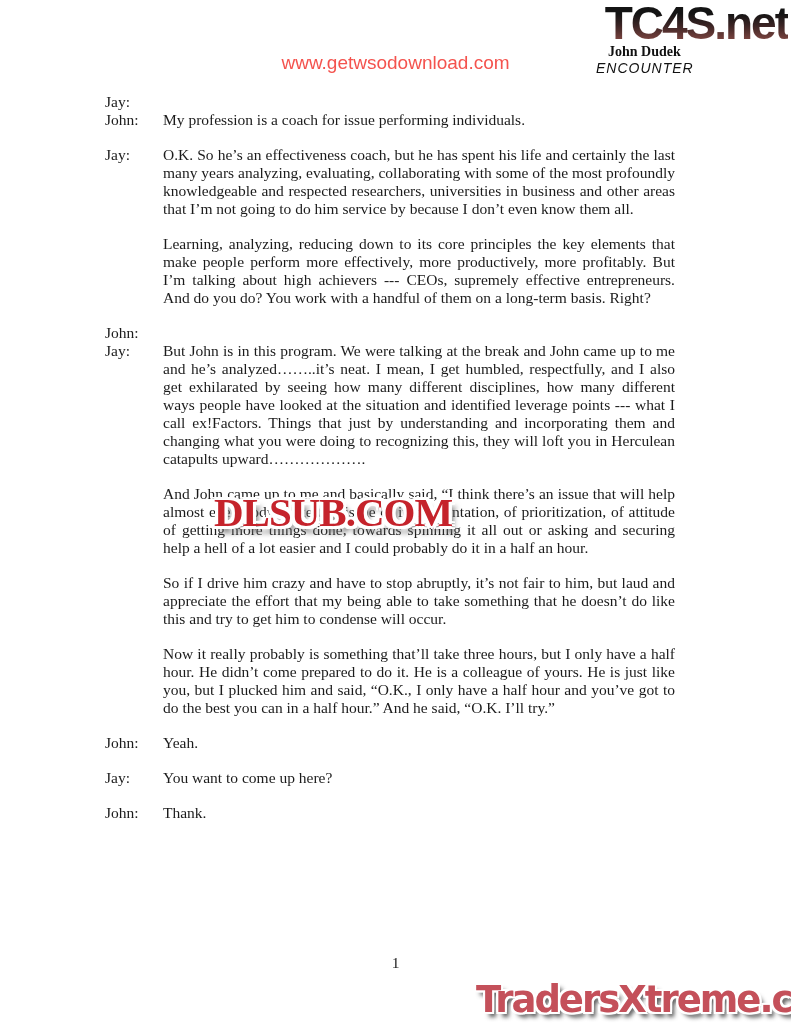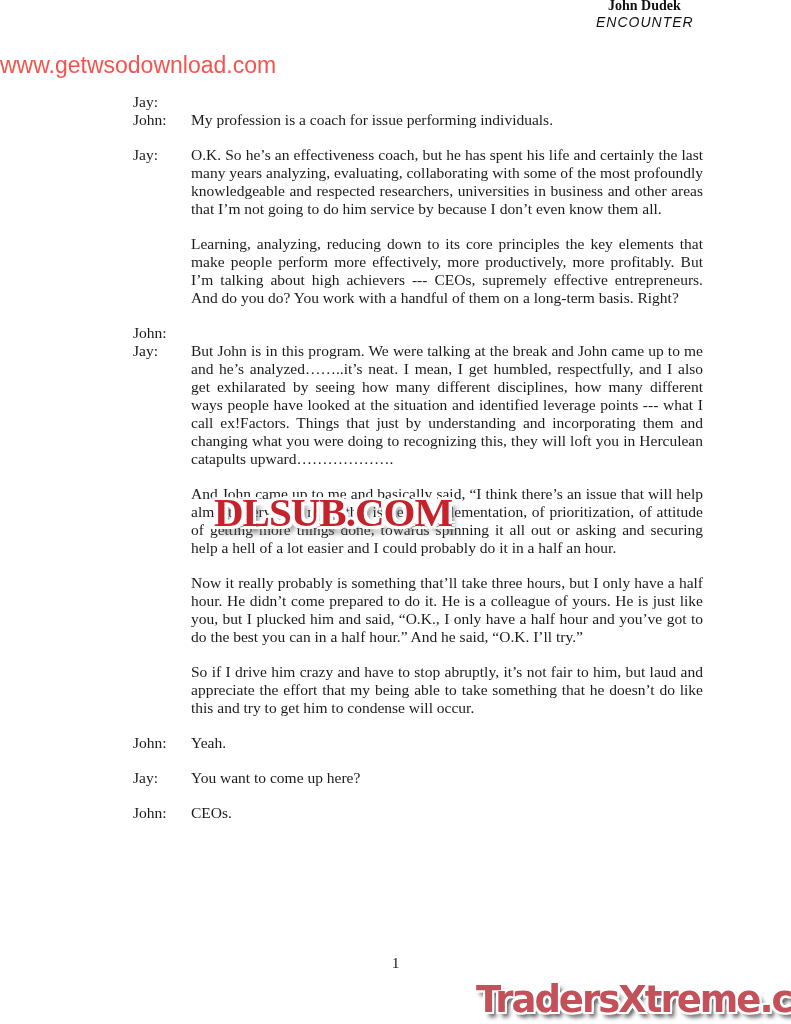--- a/index.html
+++ b/index.html
@@ -2,43 +2,43 @@
 <html><head>
 <meta charset="utf-8">
 <style>
   html,body{margin:0;padding:0;background:#ffffff;}
   .page{
     position:relative;width:791px;height:1024px;background:#ffffff;overflow:hidden;
     font-family:"Liberation Serif", serif;color:#1b1b1b;
   }
   
   .url-wm{
-    position:absolute;top:52px;left:0;right:0;
-    font-family:"Liberation Sans", sans-serif;font-size:23px;font-weight:400;
+    position:absolute;top:52px;left:0;right:0;text-align:center;
+    font-family:"Liberation Sans", sans-serif;font-size:19px;font-weight:400;
     color:#f4534e;letter-spacing:0px;
   }
   .logo-block{position:absolute;top:0px;right:3px;width:192px;}
   .logo-text{
     font-family:"Liberation Sans", sans-serif;font-weight:bold;font-size:46px;
     line-height:46px;letter-spacing:-2px;text-align:right;white-space:nowrap;
     background:linear-gradient(#141414 30%, #3a2424 55%, #96514b 100%);
     -webkit-background-clip:text;background-clip:text;
     color:transparent;-webkit-text-fill-color:transparent;
   }
   .logo-sub1{
     font-family:"Liberation Serif", serif;font-weight:bold;
     font-size:14px;line-height:16px;color:#111;padding-left:12px;margin-top:-2px;
   }
   .logo-sub2{
     font-family:Liberation Sans, sans-serif;font-style:italic;
     font-size:14px;line-height:16px;color:#111;letter-spacing:1px;
   }
   
   .transcript{position:absolute;left:105px;top:93px;width:572px;}
-  .block{display:grid;grid-template-columns:58px 512px;margin-left:28px;}
+  .block{display:grid;grid-template-columns:58px 512px;}
   .speaker{font-size:15.5px;line-height:18px;}
   .paras p{
     margin:0 0 17px 0;font-size:15.5px;line-height:18px;
     text-align:justify;text-justify:inter-word;
   }
   .paras p:last-child{margin-bottom:17px;}
   
   .dlsub{
     position:absolute;left:214px;top:490px;white-space:nowrap;
     font-family:Liberation Serif, serif;font-weight:bold;font-size:41px;line-height:44px;
@@ -61,20 +61,21 @@
   }
 </style>
 </head>
 <body>
 
 <div class="page">
 
   <div class="url-wm">www.getwsodownload.com</div>
 
   <div class="logo-block">
+    <div class="logo-text">TC4S.net</div>
     <div class="logo-sub1">John Dudek</div>
     <div class="logo-sub2">ENCOUNTER</div>
   </div>
 
   <div class="transcript">
 
     <div class="block">
       <div class="speaker">Jay:</div>
     </div>
 
@@ -95,43 +96,43 @@
 
     <div class="block">
       <div class="speaker">John:</div>
     </div>
 
     <div class="block">
       <div class="speaker">Jay:</div>
       <div class="paras">
         <p>But John is in this program.  We were talking at the break and John came up to me and he’s analyzed……..it’s neat.  I mean, I get humbled, respectfully, and I also get exhilarated by seeing how many different disciplines, how many different ways people have looked at the situation and identified leverage points --- what I call ex!Factors.  Things that just by understanding and incorporating them and changing what you were doing to recognizing this, they will loft you in Herculean catapults upward……………….</p>
         <p>And John came up to me and basically said, “I think there’s an issue that will help almost everybody make this issue of implementation, of prioritization, of attitude of getting more things done, towards spinning it all out or asking and securing help a hell of a lot easier and I could probably do it in a half an hour.</p>
+        <p>So if I drive him crazy and have to stop abruptly, it’s not fair to him, but laud and appreciate the effort that my being able to take something that he doesn’t do like this and try to get him to condense will occur.</p>
         <p>Now it really probably is something that’ll take three hours, but I only have a half hour.  He didn’t come prepared to do it.  He is a colleague of yours.  He is just like you, but I plucked him and said, “O.K., I only have a half hour and you’ve got to do the best you can in a half hour.”  And he said, “O.K.  I’ll try.”</p>
-        <p>So if I drive him crazy and have to stop abruptly, it’s not fair to him, but laud and appreciate the effort that my being able to take something that he doesn’t do like this and try to get him to condense will occur.</p>
       </div>
     </div>
 
     <div class="block">
       <div class="speaker">John:</div>
       <div class="paras">
         <p>Yeah.</p>
       </div>
     </div>
 
     <div class="block">
       <div class="speaker">Jay:</div>
       <div class="paras">
         <p>You want to come up here?</p>
       </div>
     </div>
 
     <div class="block">
       <div class="speaker">John:</div>
       <div class="paras">
-        <p>CEOs.</p>
+        <p>Thank.</p>
       </div>
     </div>
 
   </div>
 
   <div class="dlsub">DLSUB.COM</div>
 
   <div class="pageno">1</div>
 
   <div class="traders">TradersXtreme.com</div>

